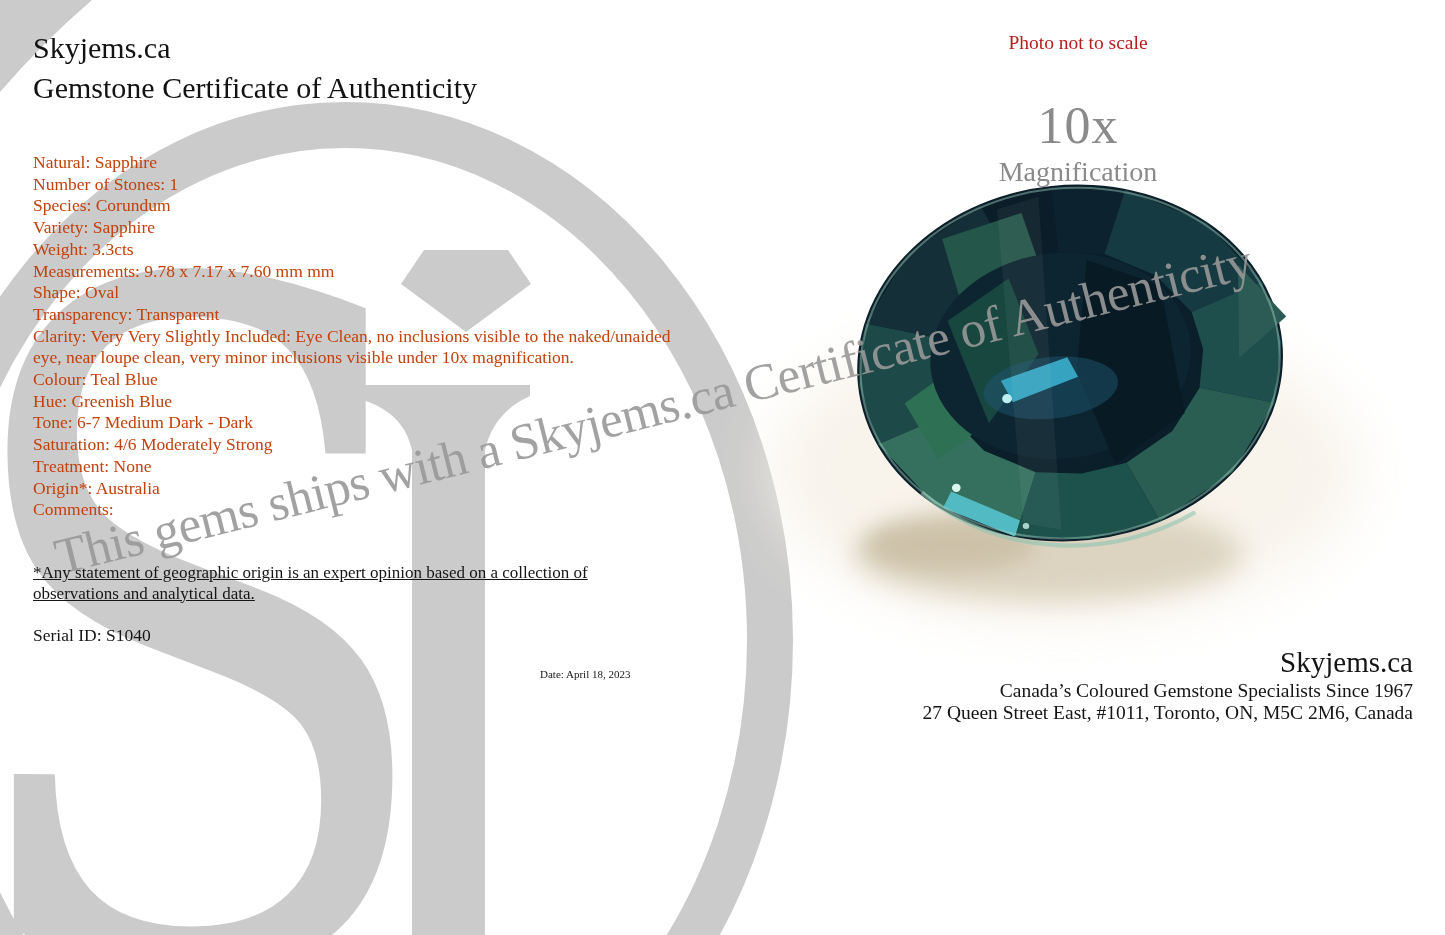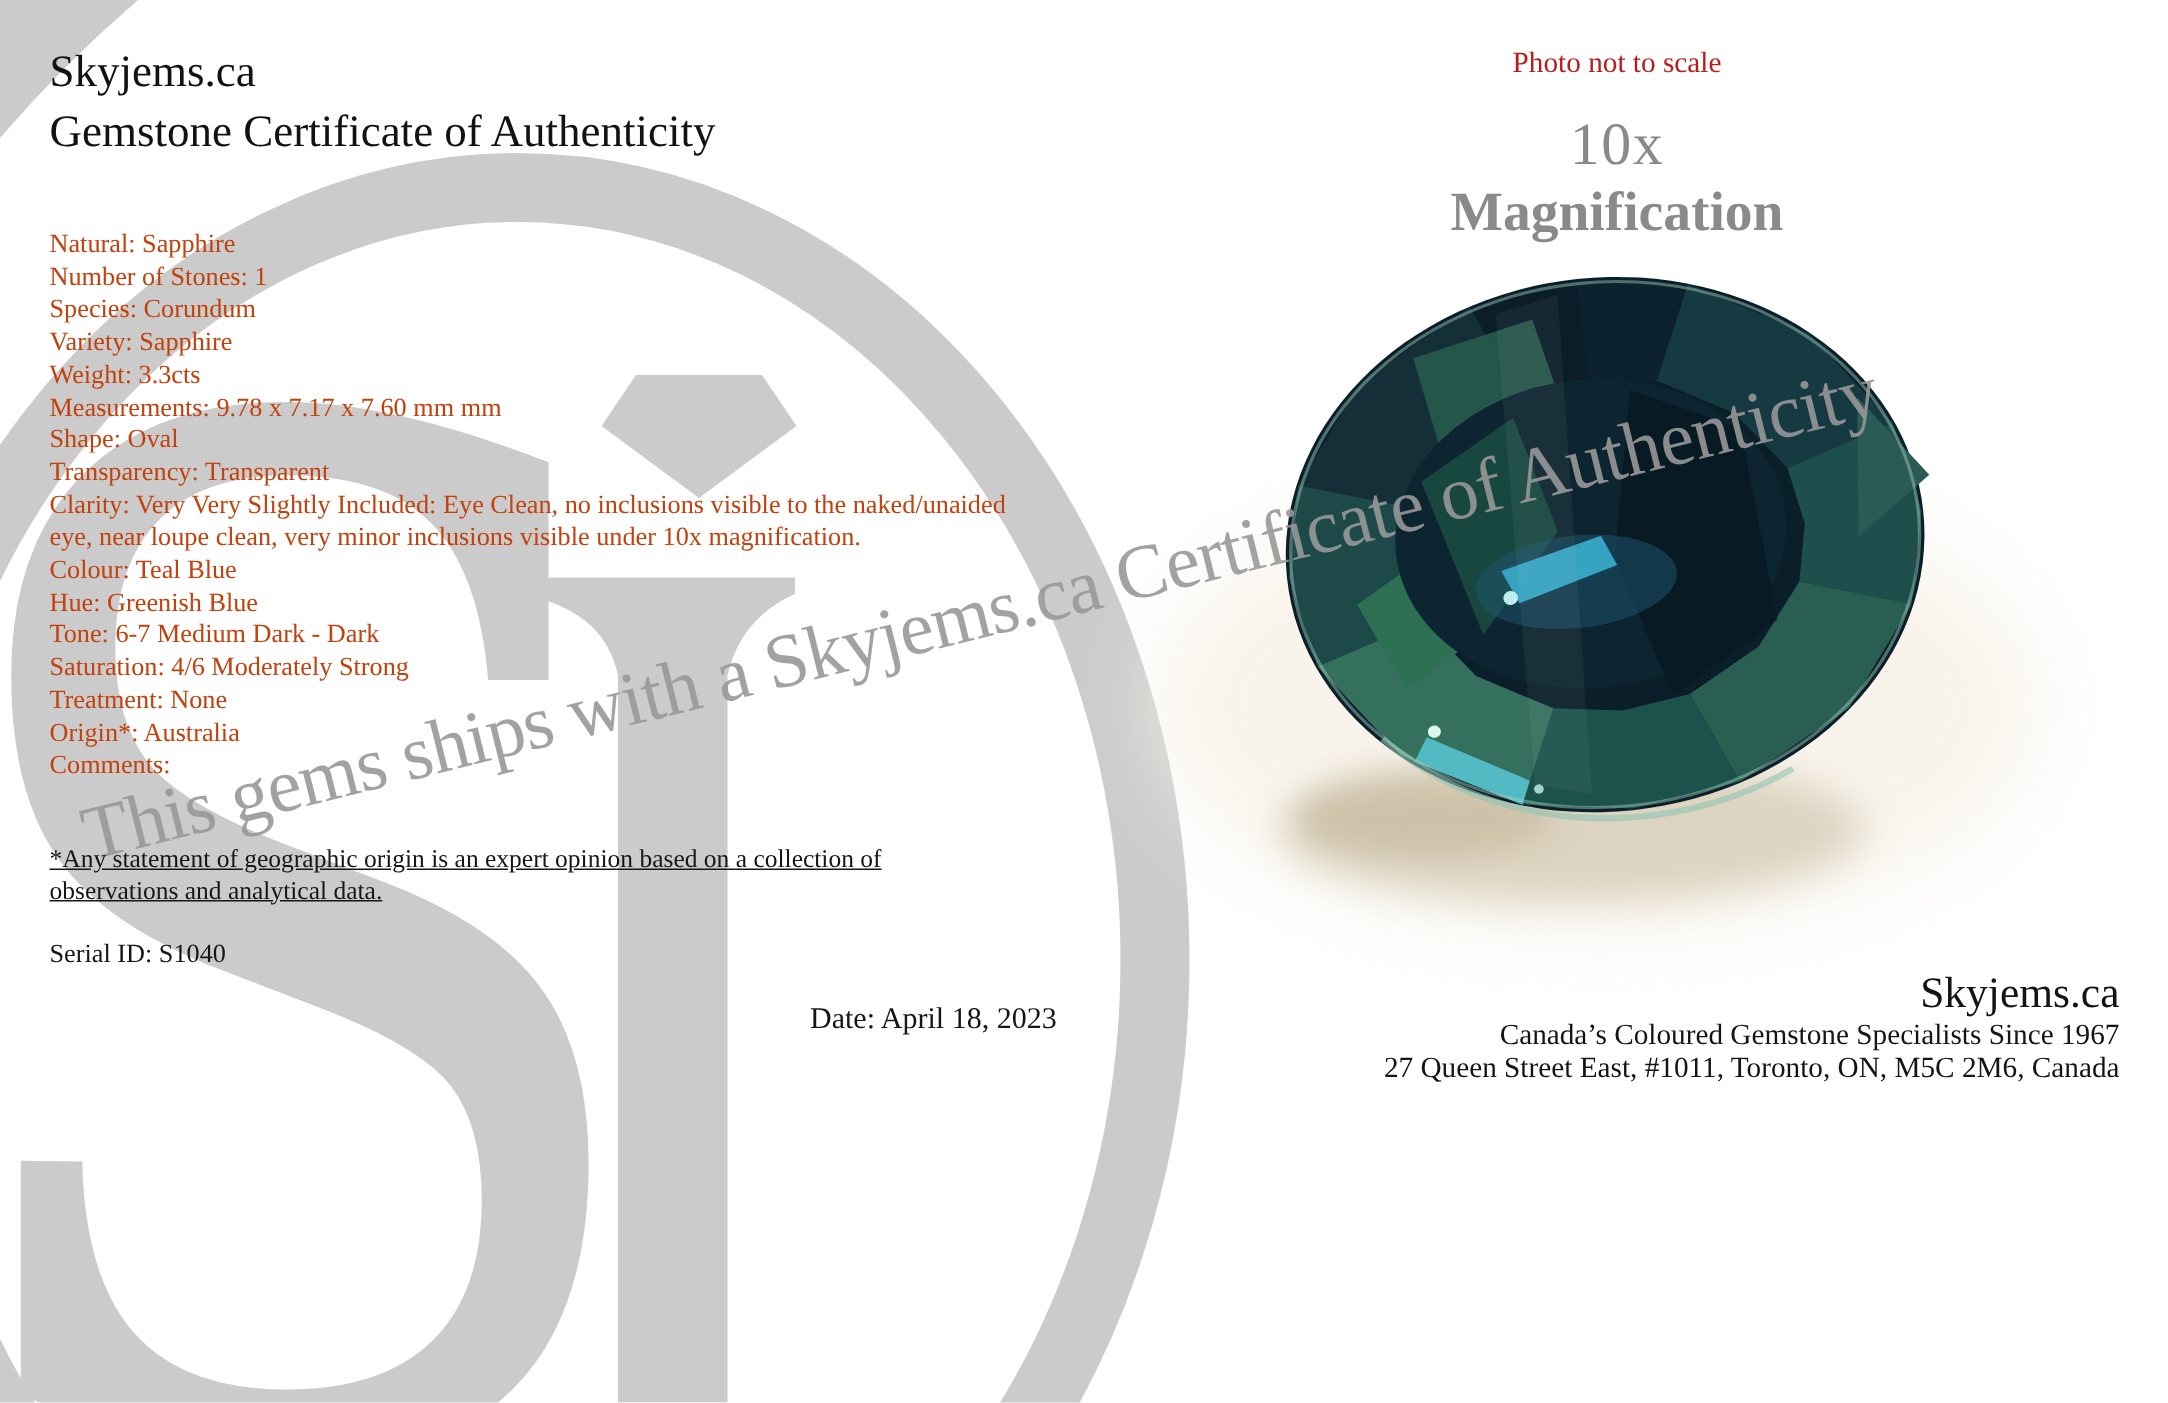--- a/index.html
+++ b/index.html
@@ -19,26 +19,26 @@
     color:rgba(152,152,152,0.9);
     transform:rotate(-14deg);transform-origin:0 50%;
   }
   .textlayer{position:absolute;z-index:4;}
   
   #title-block{left:33px;top:28px;font-size:30px;line-height:40px;color:#121212;}
   
   #details-block{left:33px;top:152px;width:642px;font-size:17.5px;line-height:21.7px;color:#c2410c;}
   #footnote{left:33px;top:563px;width:640px;font-size:17px;line-height:20.5px;text-decoration:underline;}
   #serial{left:33px;top:625px;font-size:17.5px;}
-  #date{left:540px;top:668px;font-size:20px;}
+  #date{left:540px;top:668px;font-size:11px;}
   
   #photo-caption{left:928px;top:32px;width:300px;text-align:center;font-size:19.5px;color:#b91c1c;}
   #magnification{left:908px;top:72px;width:340px;text-align:center;color:#8a8a8a;}
-  #magnification .mag-x{font-size:40px;line-height:47px;letter-spacing:1px;}
-  #magnification .mag-word{font-size:37px;line-height:45px;font-weight:bold;}
+  #magnification .mag-x{font-size:52px;line-height:47px;letter-spacing:1px;margin-top:30px;}
+  #magnification .mag-word{font-size:28px;line-height:45px;}
   
   #footer-block{right:32px;top:644px;text-align:right;color:#141414;}
   #footer-brand{font-size:29px;line-height:36px;}
   #footer-tagline{font-size:19.5px;line-height:22px;}
   #footer-address{font-size:19.5px;line-height:22px;margin-left:44px;}
 </style>
 </head>
 <body>
 
 <svg id="watermark-logo" width="1445" height="935" viewBox="0 0 1445 935">

